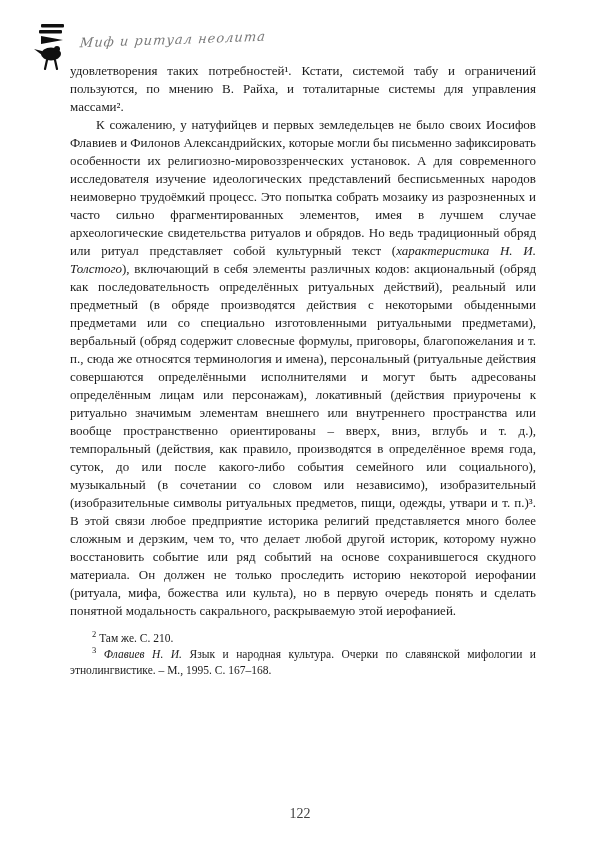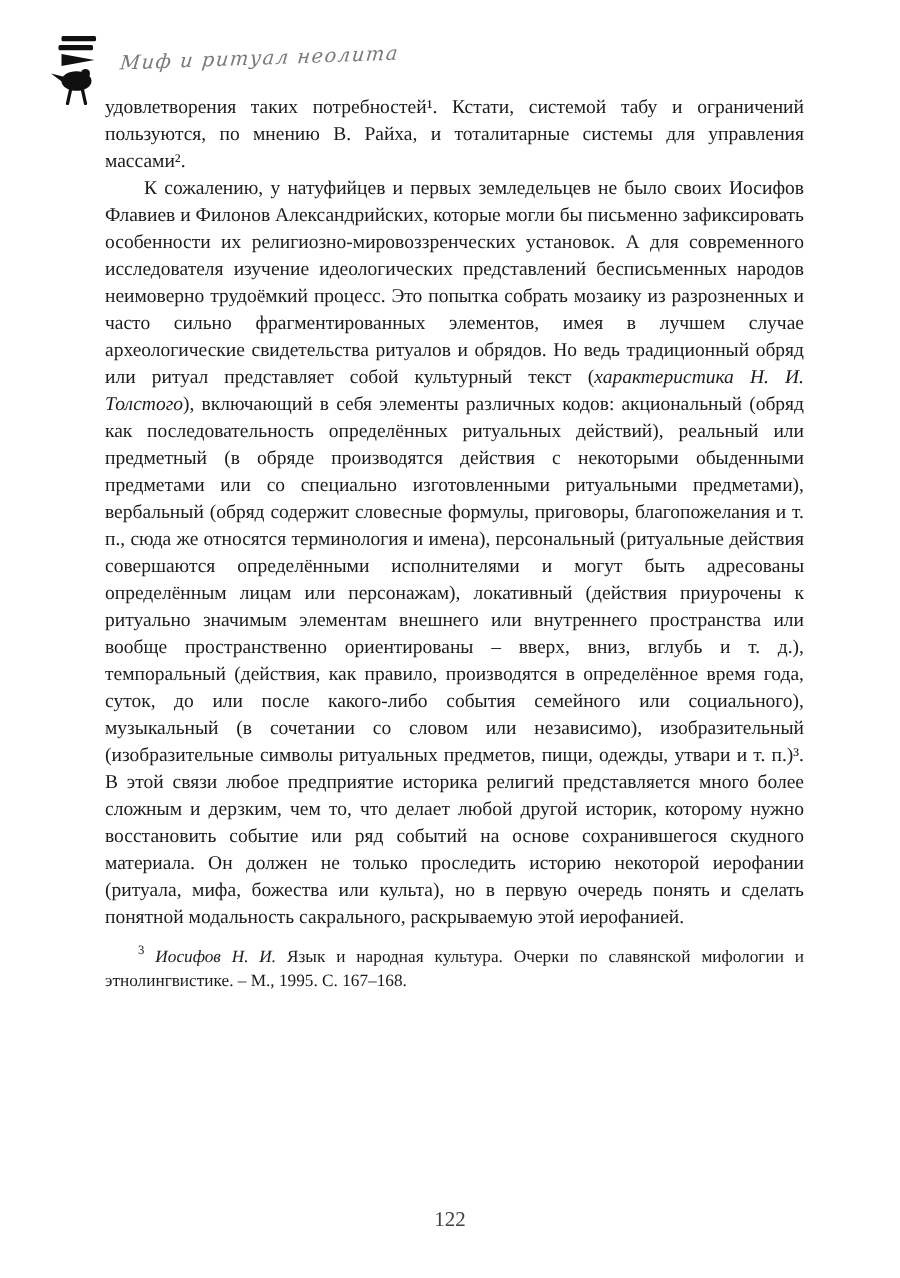--- a/index.html
+++ b/index.html
@@ -80,19 +80,20 @@
       </svg>
     </span>
     <span class="script-title">Миф и ритуал неолита</span>
   </header>
 
   <main class="text-block">
     <p class="para"><span>удовлетворения таких потребностей¹. Кстати, системой табу и ограничений пользуются, по мнению В. Райха, и тоталитарные системы для управления массами².</span></p>
     <p class="para indented"><span>К сожалению, у натуфийцев и первых земледельцев не было своих Иосифов Флавиев и Филонов Александрийских, которые могли бы письменно зафиксировать особенности их религиозно-мировоззренческих установок. А для современного исследователя изучение идеологических представлений бесписьменных народов неимоверно трудоёмкий процесс. Это попытка собрать мозаику из разрозненных и часто сильно фрагментированных элементов, имея в лучшем случае археологические свидетельства ритуалов и обрядов. Но ведь традиционный обряд или ритуал представляет собой культурный текст (</span><span class="em">характеристика Н. И. Толстого</span><span>), включающий в себя элементы различных кодов: акциональный (обряд как последовательность определённых ритуальных действий), реальный или предметный (в обряде производятся действия с некоторыми обыденными предметами или со специально изготовленными ритуальными предметами), вербальный (обряд содержит словесные формулы, приговоры, благопожелания и т. п., сюда же относятся терминология и имена), персональный (ритуальные действия совершаются определёнными исполнителями и могут быть адресованы определённым лицам или персонажам), локативный (действия приурочены к ритуально значимым элементам внешнего или внутреннего пространства или вообще пространственно ориентированы – вверх, вниз, вглубь и т. д.), темпоральный (действия, как правило, производятся в определённое время года, суток, до или после какого-либо события семейного или социального), музыкальный (в сочетании со словом или независимо), изобразительный (изобразительные символы ритуальных предметов, пищи, одежды, утвари и т. п.)³. В этой связи любое предприятие историка религий представляется много более сложным и дерзким, чем то, что делает любой другой историк, которому нужно восстановить событие или ряд событий на основе сохранившегося скудного материала. Он должен не только проследить историю некоторой иерофании (ритуала, мифа, божества или культа), но в первую очередь понять и сделать понятной модальность сакрального, раскрываемую этой иерофанией.</span></p>
 
     <section class="footnotes">
-      <p class="fn"><span class="sup">3</span> <span class="em">Иосифов Н. И.</span><span> Язык и народная культура. Очерки по славянской мифологии и этнолингвистике. – М., 1995. С. 167–168.</span></p>
+      <p class="fn"><span class="sup">2</span> <span class="em"></span><span> Там же. С. 210.</span></p>
+      <p class="fn"><span class="sup">3</span> <span class="em">Флавиев Н. И.</span><span> Язык и народная культура. Очерки по славянской мифологии и этнолингвистике. – М., 1995. С. 167–168.</span></p>
     </section>
   </main>
 
   <div class="page-number">122</div>
 
 </div>
 
 </body></html>

